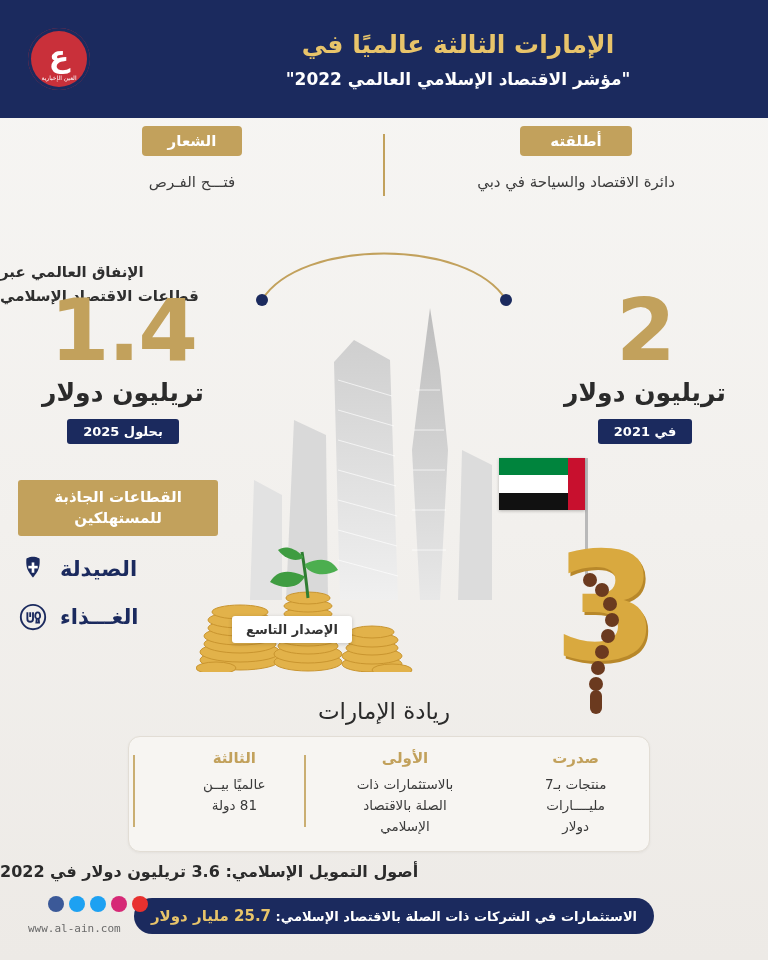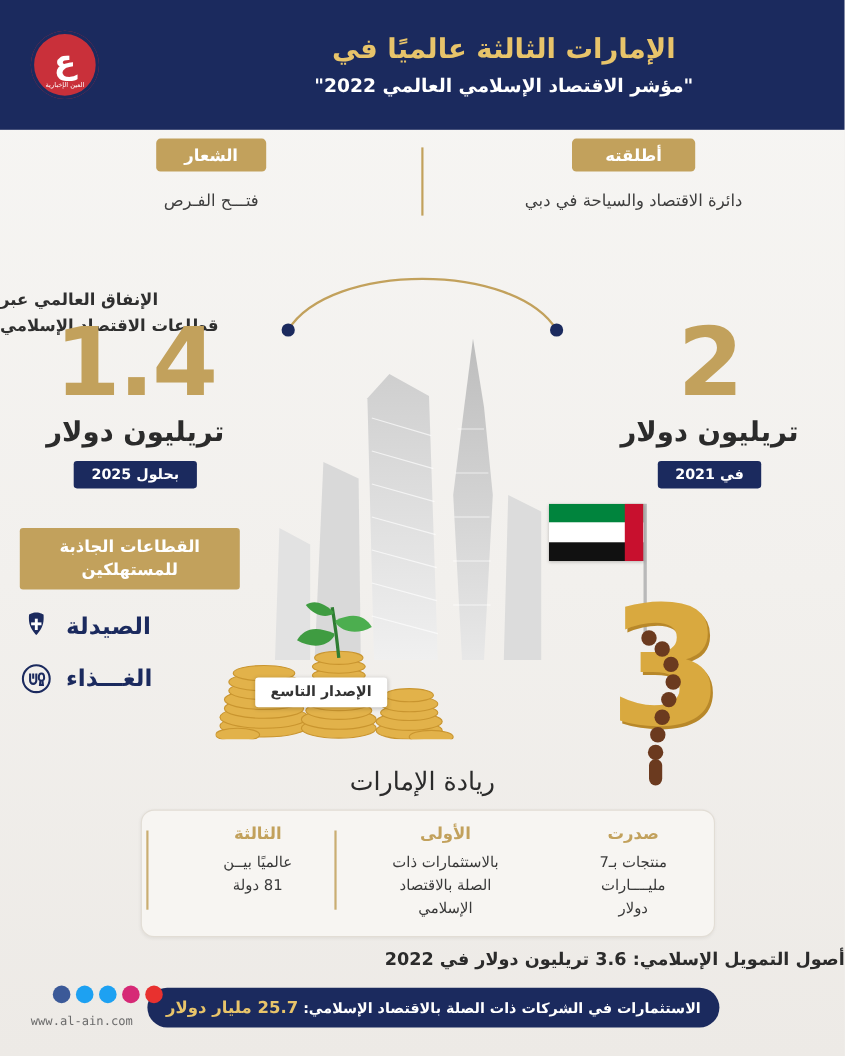--- a/index.html
+++ b/index.html
@@ -161,21 +161,21 @@
   }
   .fact{flex:1;display:flex;flex-direction:column;align-items:center;position:relative;padding-left:32px;}
   .fact .t{color:#c2a15c;font-size:15px;font-weight:bold;}
   .fact .b{color:#3a3a3a;font-size:13.5px;text-align:center;margin-top:7px;line-height:1.55;}
   .fact .sep{
     position:absolute;left:0;top:6px;width:2px;height:72px;background:#c2a15c;opacity:.85;
   }
 
   
   .assets{
-    position:absolute;left:0;top:862px;width:768px;text-align:right;
+    position:absolute;left:0;top:862px;width:768px;text-align:left;
     color:#2b2b2b;font-size:16px;font-weight:bold;
   }
   .invest{
     position:absolute;left:134px;top:898px;width:500px;
     background:#1b2a5e;color:#fff;border-radius:18px;
     font-size:13px;text-align:center;padding:9px 10px;font-weight:bold;
   }
   .invest .hl{color:#e8c46a;font-size:15px;}
 
   

